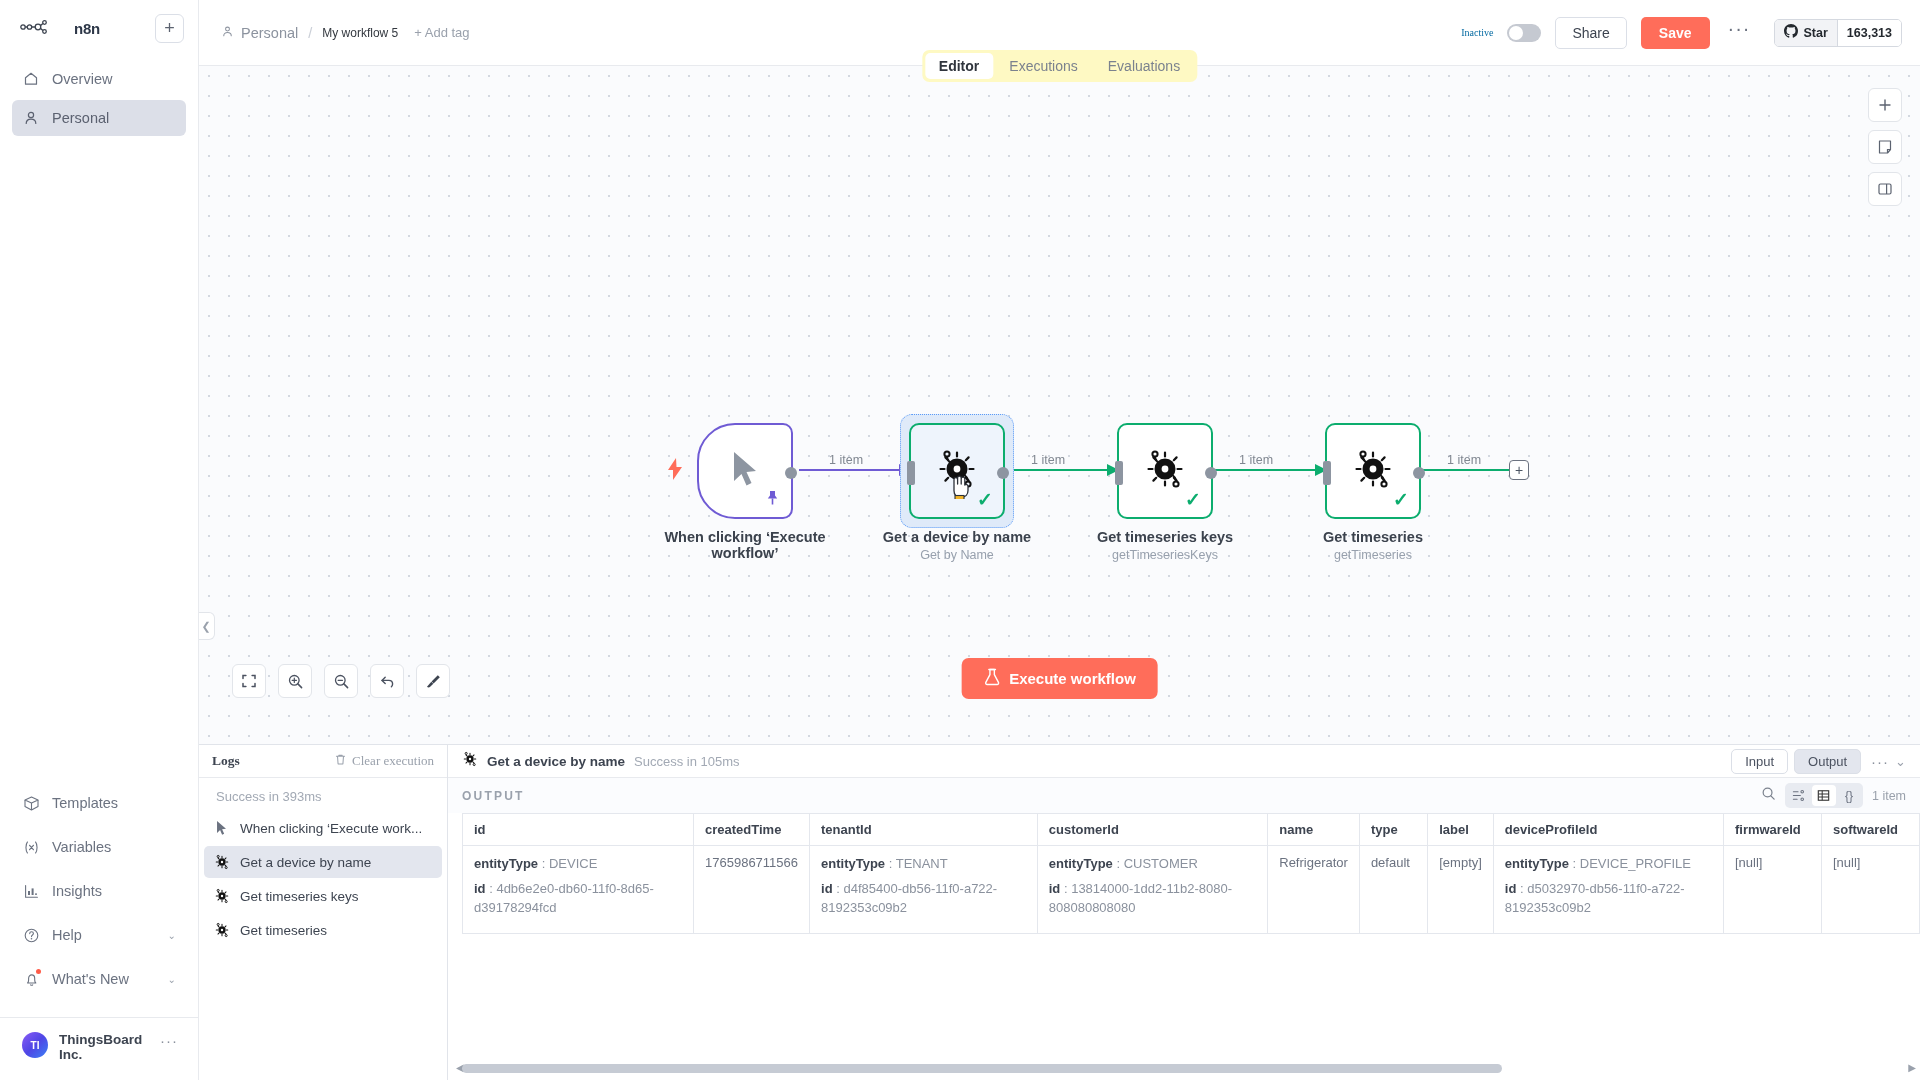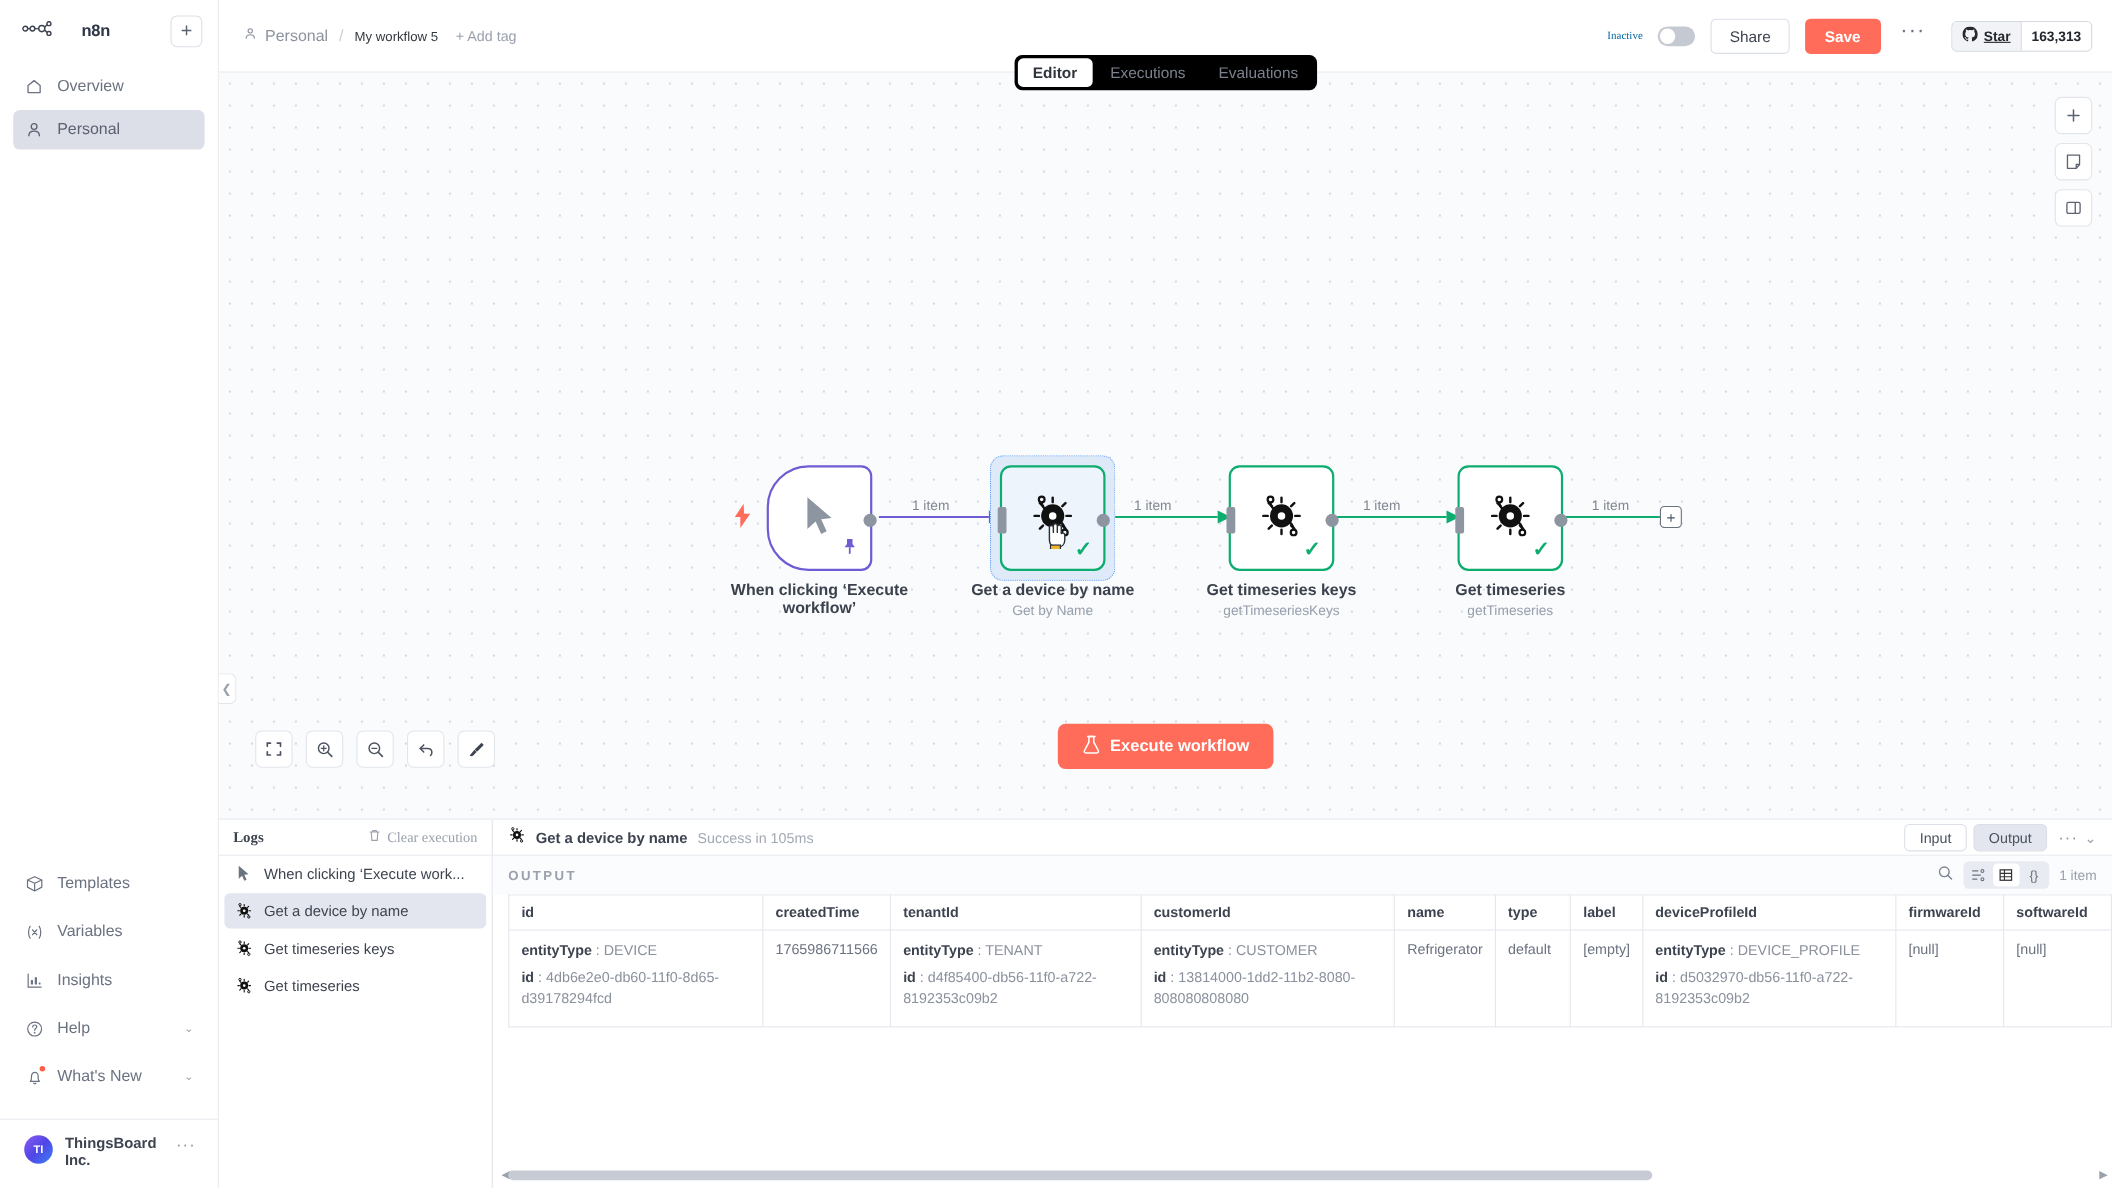--- a/index.html
+++ b/index.html
@@ -73,27 +73,27 @@
   .btn-save {
     height:32px; padding: 0 18px; border:none; border-radius:5px; background:#ff6d5a;
     font-size:14px; color:#fff; cursor:pointer; display:flex;align-items:center; font-weight:600;
   }
   .tb-dots { color:#6b7280; font-size:20px; letter-spacing:1px; cursor:pointer; padding: 0 4px 8px 4px;}
   .gh {
     display:flex; align-items:center; height:28px; border:1px solid #d5d9e0; border-radius:5px;
     overflow:hidden; margin-left: 6px;
   }
   .gh-star { display:flex;align-items:center;gap:5px;padding:0 9px;height:100%;background:#f2f3f6;
-    font-size:12.5px;font-weight:700;color:#24292f;text-decoration:underline;}
+    font-size:12.5px;font-weight:700;color:#24292f;}
   .gh-count { padding:0 9px;height:100%;display:flex;align-items:center;font-size:12.5px;font-weight:700;
     color:#24292f;background:#fff;border-left:1px solid #d5d9e0;}
 
   .tabs {
     position:absolute; top:50px; left:50%; transform:translateX(-50%);
-    background:#000000; border-radius:7px; padding:3px; display:flex; gap:2px; z-index:25;
+    background:#fef9c3; border-radius:7px; padding:3px; display:flex; gap:2px; z-index:25;
   }
   .tab { padding: 5px 14px; font-size:14px; color:#7b828e; border-radius:5px; cursor:pointer; }
   .tab.active { background:#fff; color:#30353d; font-weight:600; }
 
   
   .canvas {
     flex:1 1 auto; position:relative; background:#fafbfd;
     background-image: radial-gradient(circle, #d3d8e0 1px, transparent 1px);
     background-size: 20px 20px; overflow:hidden;
   }
@@ -557,20 +557,21 @@
           <span class="logs-title">Logs</span>
           <span class="clear-exec">
             <span>
               <svg width="13" height="13" viewBox="0 0 14 14">
                   <path d="M2.6 3.6 h8.8 M5.2 3.6 V2.3 h3.6 v1.3 M3.8 3.6 l0.6 8.2 h5.2 l0.6 -8.2" fill="none" stroke="#9aa1ac" stroke-width="1.1" stroke-linecap="round" stroke-linejoin="round"></path>
                 </svg>
             </span>
             <span>Clear execution</span>
           </span>
         </div>
+        <div class="logs-status">Success in 393ms</div>
 
         <div class="log-item">
           <span class="log-ico">
             <svg width="13" height="16" viewBox="0 0 32 38">
                 <path d="M5 2 L5 31 L12.5 24 L17.5 35.5 L22.5 33 L17.5 22 L27 21 Z" fill="#6b7280"></path>
               </svg>
           </span>
           <span>When clicking ‘Execute work...</span>
         </div>
         <div class="log-item active">

